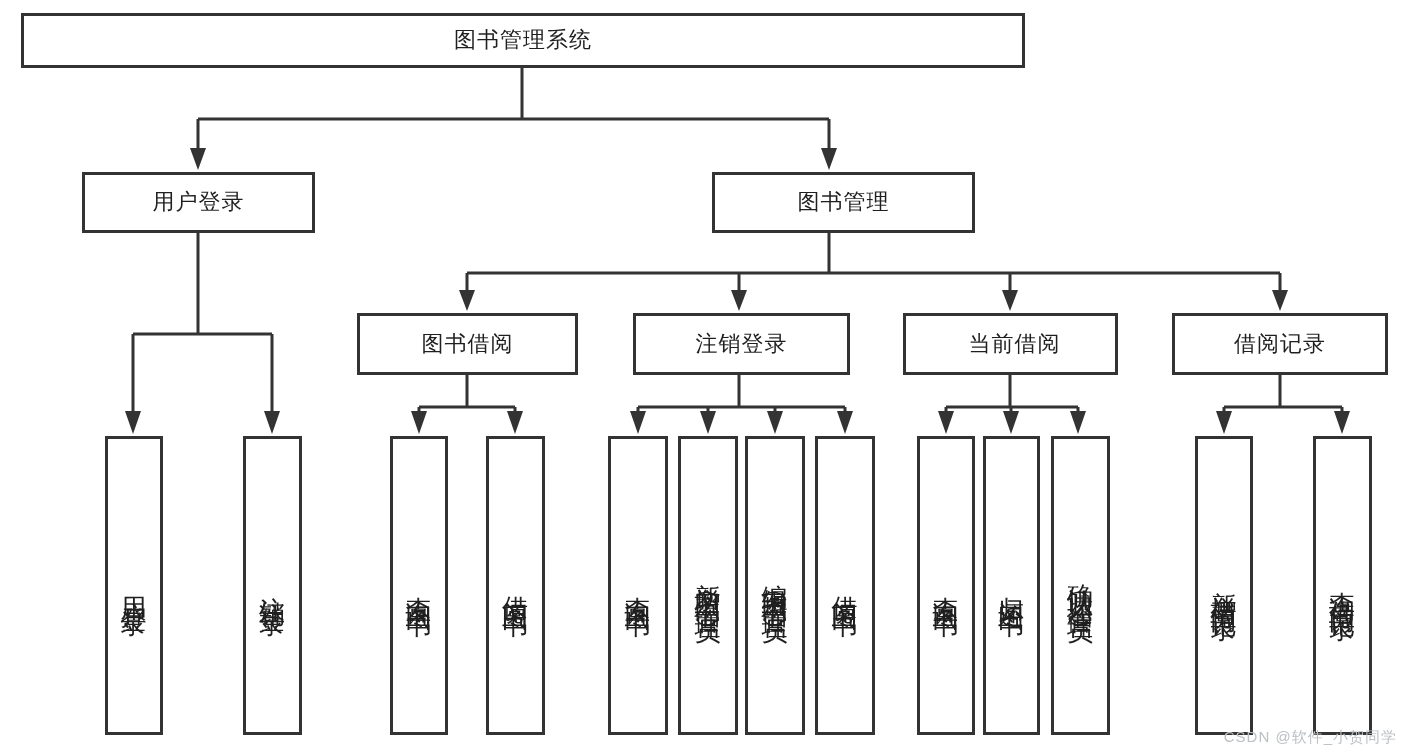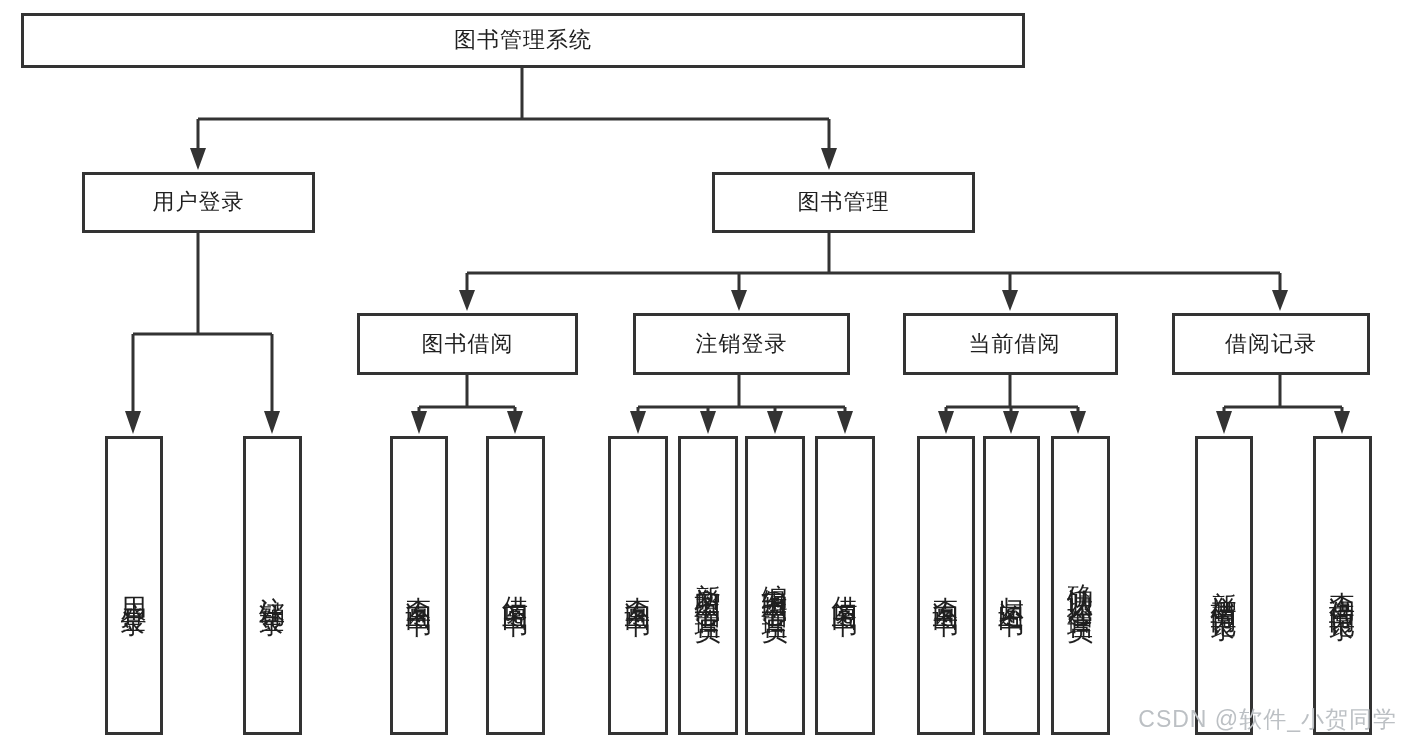--- a/index.html
+++ b/index.html
@@ -46,22 +46,22 @@
     writing-mode: vertical-rl;
     text-orientation: mixed;
     font-size: 26px;
     letter-spacing: 5px;
     line-height: 1;
     white-space: normal;
   }
   .watermark {
     position: absolute;
     right: 8px;
-    bottom: 12px;
-    font-size: 23px;
+    bottom: 0;
+    font-size: 15px;
     color: var(--watermark);
     letter-spacing: 1px;
     pointer-events: none;
   }
 </style>
 </head>
 <body>
 
 <div class="canvas">
 
@@ -111,21 +111,21 @@
   </svg>
 
   <div class="box" style="left:21px; top:13px; width:1004px; height:55px;">图书管理系统</div>
 
   <div class="box" style="left:82px; top:172px; width:233px; height:61px;">用户登录</div>
   <div class="box" style="left:712px; top:172px; width:263px; height:61px;">图书管理</div>
 
   <div class="box" style="left:357px; top:313px; width:221px; height:62px;">图书借阅</div>
   <div class="box" style="left:633px; top:313px; width:217px; height:62px;">注销登录</div>
   <div class="box" style="left:903px; top:313px; width:215px; height:62px;padding-left:8px;">当前借阅</div>
-  <div class="box" style="left:1172px; top:313px; width:198px; height:62px;">借阅记录</div>
+  <div class="box" style="left:1172px; top:313px; width:216px; height:62px;">借阅记录</div>
 
   <div class="box v" style="left:105px; top:436px; width:58px; height:299px;">用户登录</div>
   <div class="box v" style="left:243px; top:436px; width:59px; height:299px;">注销登录</div>
 
   <div class="box v" style="left:390px; top:436px; width:58px; height:299px;">查询图书</div>
   <div class="box v" style="left:486px; top:436px; width:59px; height:299px;">借阅图书</div>
 
   <div class="box v" style="left:608px; top:436px; width:60px; height:299px;">查询图书</div>
   <div class="box v" style="left:678px; top:436px; width:60px; height:299px;">新增图书（管理员）</div>
   <div class="box v" style="left:745px; top:436px; width:60px; height:299px;">编辑图书（管理员）</div>

